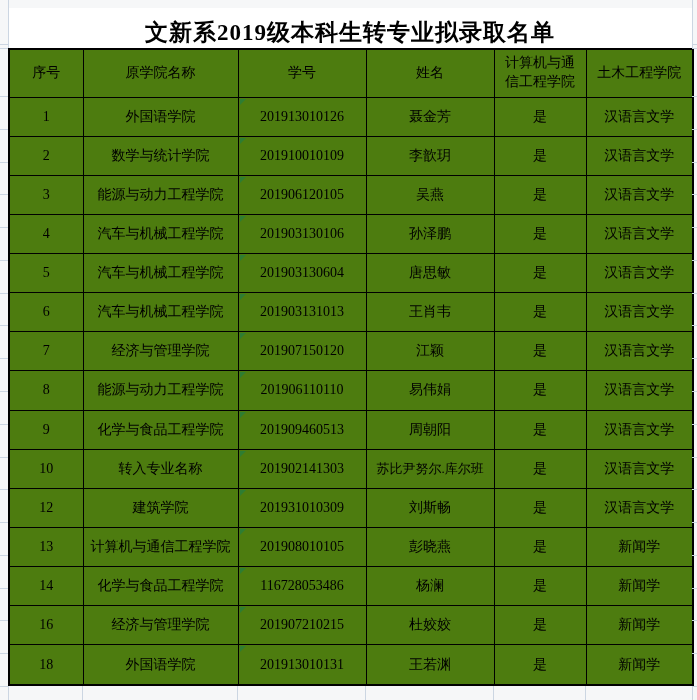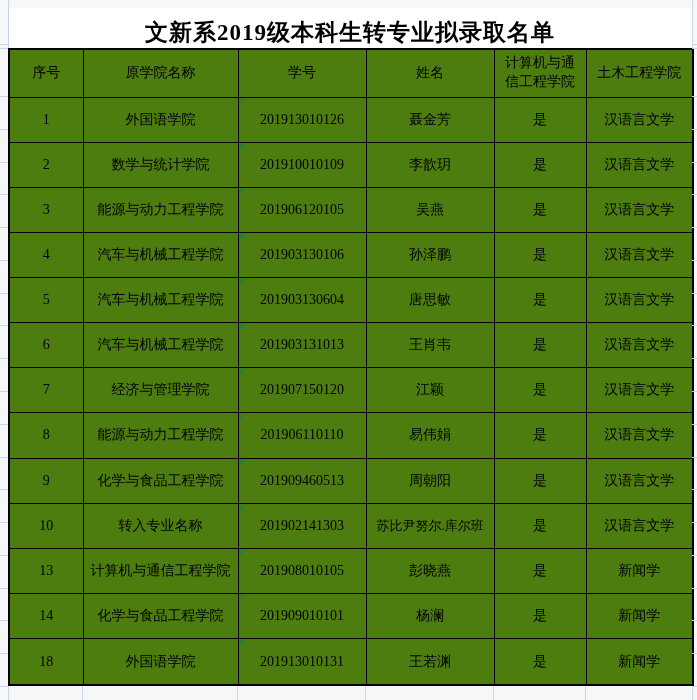--- a/index.html
+++ b/index.html
@@ -138,32 +138,48 @@
         </tr>
         <tr>
           <td><span>10</span></td>
           <td><span>转入专业名称</span></td>
           <td class="id-cell"><span class="marker" style="border-top-color: rgb(46, 125, 50);"></span><span>201902141303</span></td>
           <td><span style="font-size: 13px;">苏比尹努尔.库尔班</span></td>
           <td><span>是</span></td>
           <td><span>汉语言文学</span></td>
         </tr>
         <tr>
+          <td><span>12</span></td>
+          <td><span>建筑学院</span></td>
+          <td class="id-cell"><span class="marker" style="border-top-color: rgb(46, 125, 50);"></span><span>201931010309</span></td>
+          <td><span>刘斯畅</span></td>
+          <td><span>是</span></td>
+          <td><span>汉语言文学</span></td>
+        </tr>
+        <tr>
           <td><span>13</span></td>
           <td><span>计算机与通信工程学院</span></td>
           <td class="id-cell"><span class="marker" style="border-top-color: rgb(46, 125, 50);"></span><span>201908010105</span></td>
           <td><span>彭晓燕</span></td>
           <td><span>是</span></td>
           <td><span>新闻学</span></td>
         </tr>
         <tr>
           <td><span>14</span></td>
           <td><span>化学与食品工程学院</span></td>
-          <td class="id-cell"><span class="marker" style="border-top-color: rgb(46, 125, 50);"></span><span>201909010101</span></td>
+          <td class="id-cell"><span class="marker" style="border-top-color: rgb(46, 125, 50);"></span><span>116728053486</span></td>
           <td><span>杨澜</span></td>
+          <td><span>是</span></td>
+          <td><span>新闻学</span></td>
+        </tr>
+        <tr>
+          <td><span>16</span></td>
+          <td><span>经济与管理学院</span></td>
+          <td class="id-cell"><span class="marker" style="border-top-color: rgb(46, 125, 50);"></span><span>201907210215</span></td>
+          <td><span>杜姣姣</span></td>
           <td><span>是</span></td>
           <td><span>新闻学</span></td>
         </tr>
         <tr>
           <td><span>18</span></td>
           <td><span>外国语学院</span></td>
           <td class="id-cell"><span class="marker" style="border-top-color: rgb(46, 125, 50);"></span><span>201913010131</span></td>
           <td><span>王若渊</span></td>
           <td><span>是</span></td>
           <td><span>新闻学</span></td>

